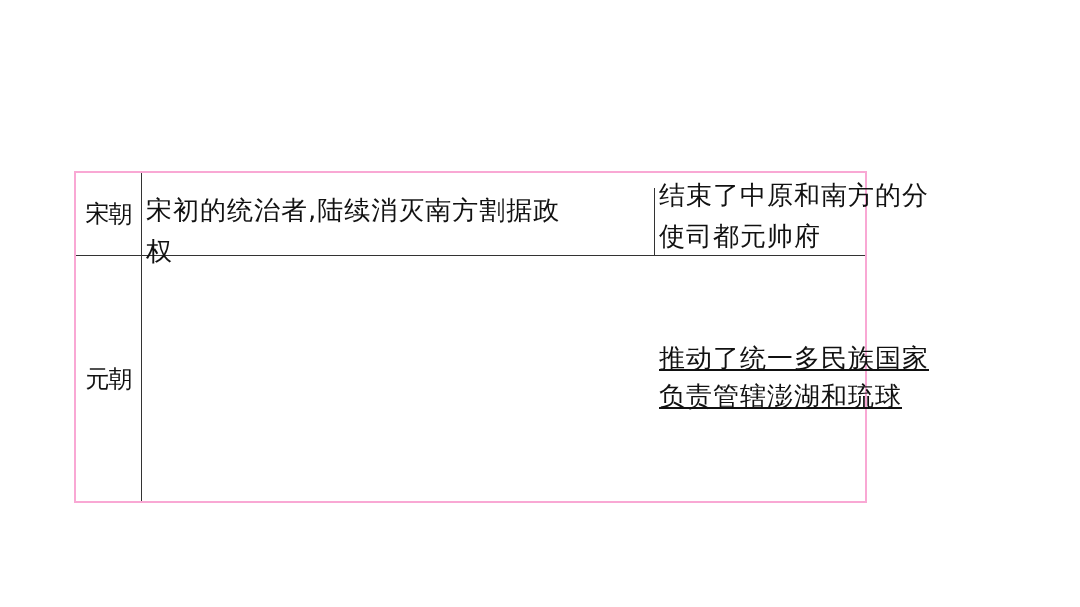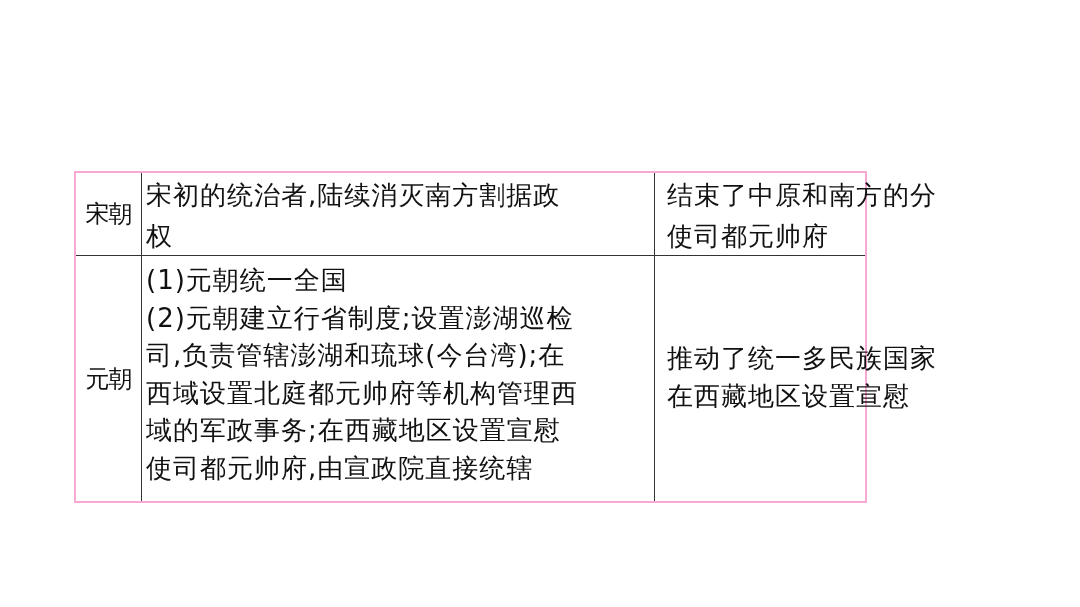--- a/index.html
+++ b/index.html
@@ -9,27 +9,27 @@
   }
   .tbl {
     position: absolute; left: 74px; top: 171px; width: 793px; height: 332px;
     border: 2px solid #f9a8d4; box-sizing: border-box;
   }
   .row { position: absolute; left: 0; right: 0; }
   .row1 { top: 0; height: 82px; border-bottom: 1.5px solid #333; }
   .row2 { top: 83px; bottom: 0; }
   .cell { position: absolute; top: 0; bottom: 0; box-sizing: border-box; }
   .c1 { left: 0; width: 66px; border-right: 1.5px solid #333; display: flex; align-items: center; justify-content: center; }
-  .c2 { left: 66px; width: 513px; border-right: 1.5px solid #333; padding: 2px 2px 0 4px; }
-  .c3 { left: 579px; right: 0; padding: 2px 6px 0 4px; margin-left: 8px; }
+  .c2 { left: 66px; width: 513px; border-right: 1.5px solid #333; padding: 2px 2px 0 4px; margin-top: 15px; }
+  .c3 { left: 579px; right: 0; padding: 2px 6px 0 4px; }
   .era { font-size: 24px; line-height: 30px; letter-spacing: -1px; }
   .txt { font-size: 26px; line-height: 41px; letter-spacing: 1px; }
   .row2 .c2 { padding-top: 6px; }
   .row2 .txt { line-height: 37.5px; }
-  .row2 .c3 { display: flex; align-items: center; padding-top: 0; padding-bottom: 2px; }
+  .row2 .c3 { display: flex; align-items: center; padding-top: 0; padding-bottom: 2px; text-decoration: underline; }
   .line { display: block; white-space: nowrap; }
 </style>
 </head>
 <body>
 
 <div class="tbl">
   <div class="row row1">
     <div class="cell c1">
       <span class="era">宋朝</span>
     </div>
@@ -39,28 +39,20 @@
     </div>
     <div class="cell c3 txt">
       <span class="line">结束了中原和南方的分</span>
       <span class="line">使司都元帅府</span>
     </div>
   </div>
   <div class="row row2">
     <div class="cell c1">
       <span class="era">元朝</span>
     </div>
-    <div class="cell c2 txt">
-      <span class="line">(1)元朝统一全国</span>
-      <span class="line">(2)元朝建立行省制度;设置澎湖巡检</span>
-      <span class="line">司,负责管辖澎湖和琉球(今台湾);在</span>
-      <span class="line">西域设置北庭都元帅府等机构管理西</span>
-      <span class="line">域的军政事务;在西藏地区设置宣慰</span>
-      <span class="line">使司都元帅府,由宣政院直接统辖</span>
-    </div>
     <div class="cell c3 txt">
       <div>
         <span class="line">推动了统一多民族国家</span>
-        <span class="line">在西藏地区设置宣慰</span>
+        <span class="line">负责管辖澎湖和琉球</span>
       </div>
     </div>
   </div>
 </div>
 
 </body></html>

